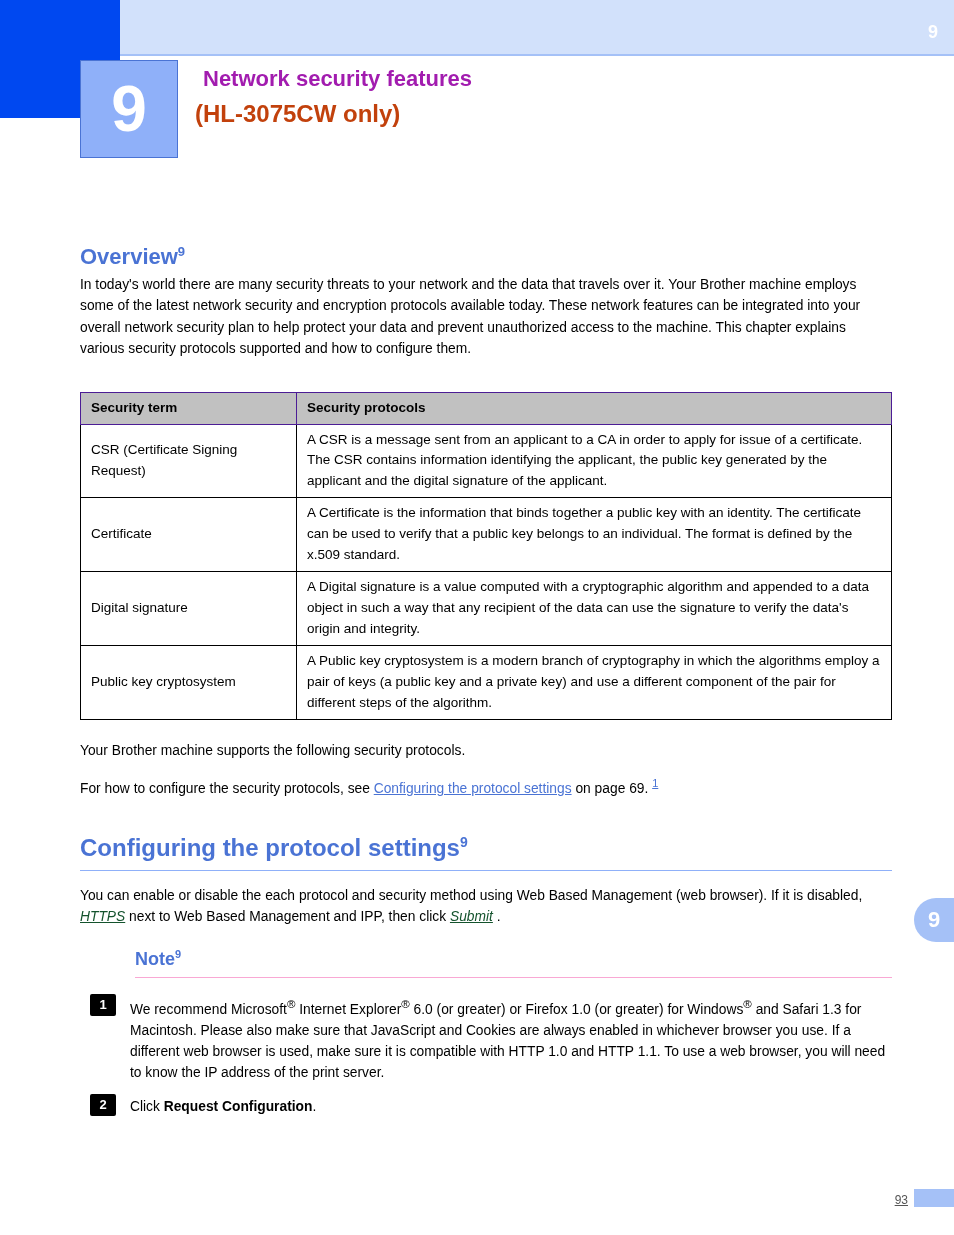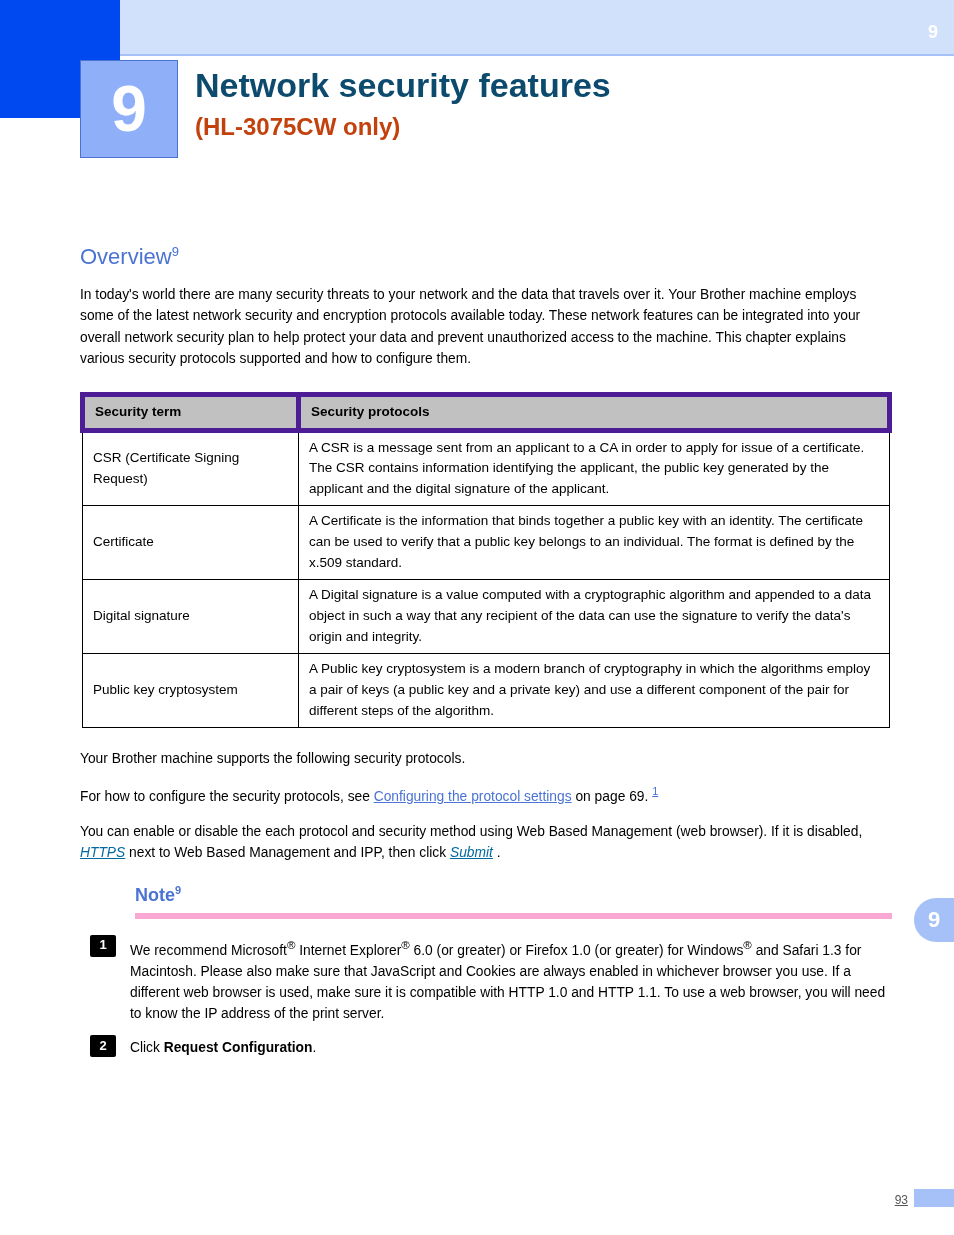--- a/index.html
+++ b/index.html
@@ -2,45 +2,45 @@
 <html><head>
 <meta charset="utf-8">
 <style>
   * { margin: 0; padding: 0; box-sizing: border-box; }
   body { width: 954px; height: 1235px; font-family: Arial, Helvetica, sans-serif; background: #fff; position: relative; color: #000; }
 
   .top-banner { position: absolute; left: 0; top: 0; right: 0; height: 56px; background: #d2e1fb; border-bottom: 2px solid #a5c1f7; }
   .top-left-block { position: absolute; left: 0; top: 0; width: 120px; height: 118px; background: #0048f0; }
   .chapter-square { position: absolute; left: 80px; top: 60px; width: 98px; height: 98px; background: #8fb0f9; border: 1px solid #4a73d4; display: flex; align-items: center; justify-content: center; font-size: 64px; font-weight: bold; color: #fff; }
   .chapter-title-area { position: absolute; left: 195px; top: 66px; }
-  .chapter-title-area .title { font-size: 34px; font-weight: bold; color: #0c4a6e; }
+  .chapter-title-area .title { font-size: 22px; font-weight: bold; color: #a21caf; margin-left: 8px; }
   .chapter-title-area .subtitle { font-size: 24px; font-weight: bold; color: #c2410c; margin-top: 8px; }
   .top-right-number { position: absolute; right: 16px; top: 22px; font-size: 18px; font-weight: bold; color: #fff; }
 
   .content { position: absolute; left: 80px; top: 240px; width: 812px; font-size: 13.8px; line-height: 1.55; }
-  .overview-heading { font-size: 22px; font-weight: normal; color: #4a73d4; margin-bottom: 10px; }
+  .overview-heading { font-size: 22px; font-weight: bold; color: #4a73d4; }
   .overview-sup { font-size: 13px; vertical-align: super; color: #4a73d4; }
-  .intro-para { margin-bottom: 22px; }
+  .intro-para { margin-bottom: 32px; }
 
   table.std-table { border-collapse: collapse; width: 100%; font-size: 13.5px; margin-bottom: 20px; }
-  table.std-table th { background: #c1c1c1; border: 5px solid #4c1d95; text-align: left; padding: 5px 10px; font-weight: bold; }
+  table.std-table th { background: #c1c1c1; border: 1px solid #4c1d95; text-align: left; padding: 5px 10px; font-weight: bold; }
   table.std-table td { border: 1px solid #000; padding: 5px 10px; }
   table.std-table td:first-child, table.std-table th:first-child { width: 216px; }
 
   .after-table { margin-top: 6px; }
   .after-table p { margin-bottom: 14px; }
   .sup-link { color: #4a73d4; font-size: 11px; vertical-align: super; text-decoration: underline; }
 
   .section-h1 { font-size: 24px; font-weight: bold; color: #4a73d4; margin-top: 30px; padding-bottom: 4px; border-bottom: 1px solid #8fb0f9; position: relative; }
   .section-h1 .sup { font-size: 14px; vertical-align: super; color: #4a73d4; }
 
   .sub-para { margin-top: 14px; margin-bottom: 18px; }
-  .sub-para em.link { font-style: italic; color: #0369a1; text-decoration: underline; }
+  .sub-para em.link { font-style: italic; color: #14532d; text-decoration: underline; }
 
-  .section-h2 { font-size: 18px; font-weight: bold; color: #4a73d4; margin-top: 10px; margin-left: 55px; padding-bottom: 3px; border-bottom: 6px solid #f9a8d4; position: relative; }
+  .section-h2 { font-size: 18px; font-weight: bold; color: #4a73d4; margin-top: 10px; margin-left: 55px; padding-bottom: 3px; border-bottom: 1px solid #f9a8d4; position: relative; }
   .section-h2 .sup { font-size: 11px; vertical-align: super; color: #4a73d4; }
 
   ol.steps { list-style: none; counter-reset: step; margin-top: 18px; margin-bottom: 26px; }
   ol.steps li { counter-increment: step; position: relative; padding-left: 50px; margin-bottom: 12px; font-size: 13.8px; }
   ol.steps li .bullet { position: absolute; left: 10px; top: -2px; width: 26px; height: 22px; background: #000; color: #fff; display: flex; align-items: center; justify-content: center; font-size: 13px; font-weight: bold; border-radius: 2px; }
   .bold { font-weight: bold; }
   .link-inline { color: #4a73d4; text-decoration: underline; }
 
   .side-tab { position: absolute; right: 0; top: 898px; width: 40px; height: 44px; background: #a5c1f7; border-top-left-radius: 22px; border-bottom-left-radius: 22px; display: flex; align-items: center; justify-content: center; font-weight: bold; color: #fff; font-size: 22px; }
   .page-num-box { position: absolute; right: 0; bottom: 28px; width: 40px; height: 18px; background: #a5c1f7; }
@@ -95,20 +95,23 @@
   <div class="after-table">
     <p>Your Brother machine supports the following security protocols.</p>
     <p>
       <span>For how to configure the security protocols, see </span>
       <span class="link-inline">Configuring the protocol settings</span>
       <span> on page 69.</span>
       <span class="sup-link">1</span>
     </p>
   </div>
 
+  <div class="section-h1">
+    <span>Configuring the protocol settings</span><span class="sup">9</span>
+  </div>
   <p class="sub-para">
     <span>You can enable or disable the each protocol and security method using Web Based Management (web browser). If it is disabled, </span>
     <em class="link">HTTPS</em>
     <span> next to Web Based Management and IPP, then click </span>
     <em class="link">Submit</em>
     <span>.</span>
   </p>
 
   <div class="section-h2">
     <span>Note</span><span class="sup">9</span>

